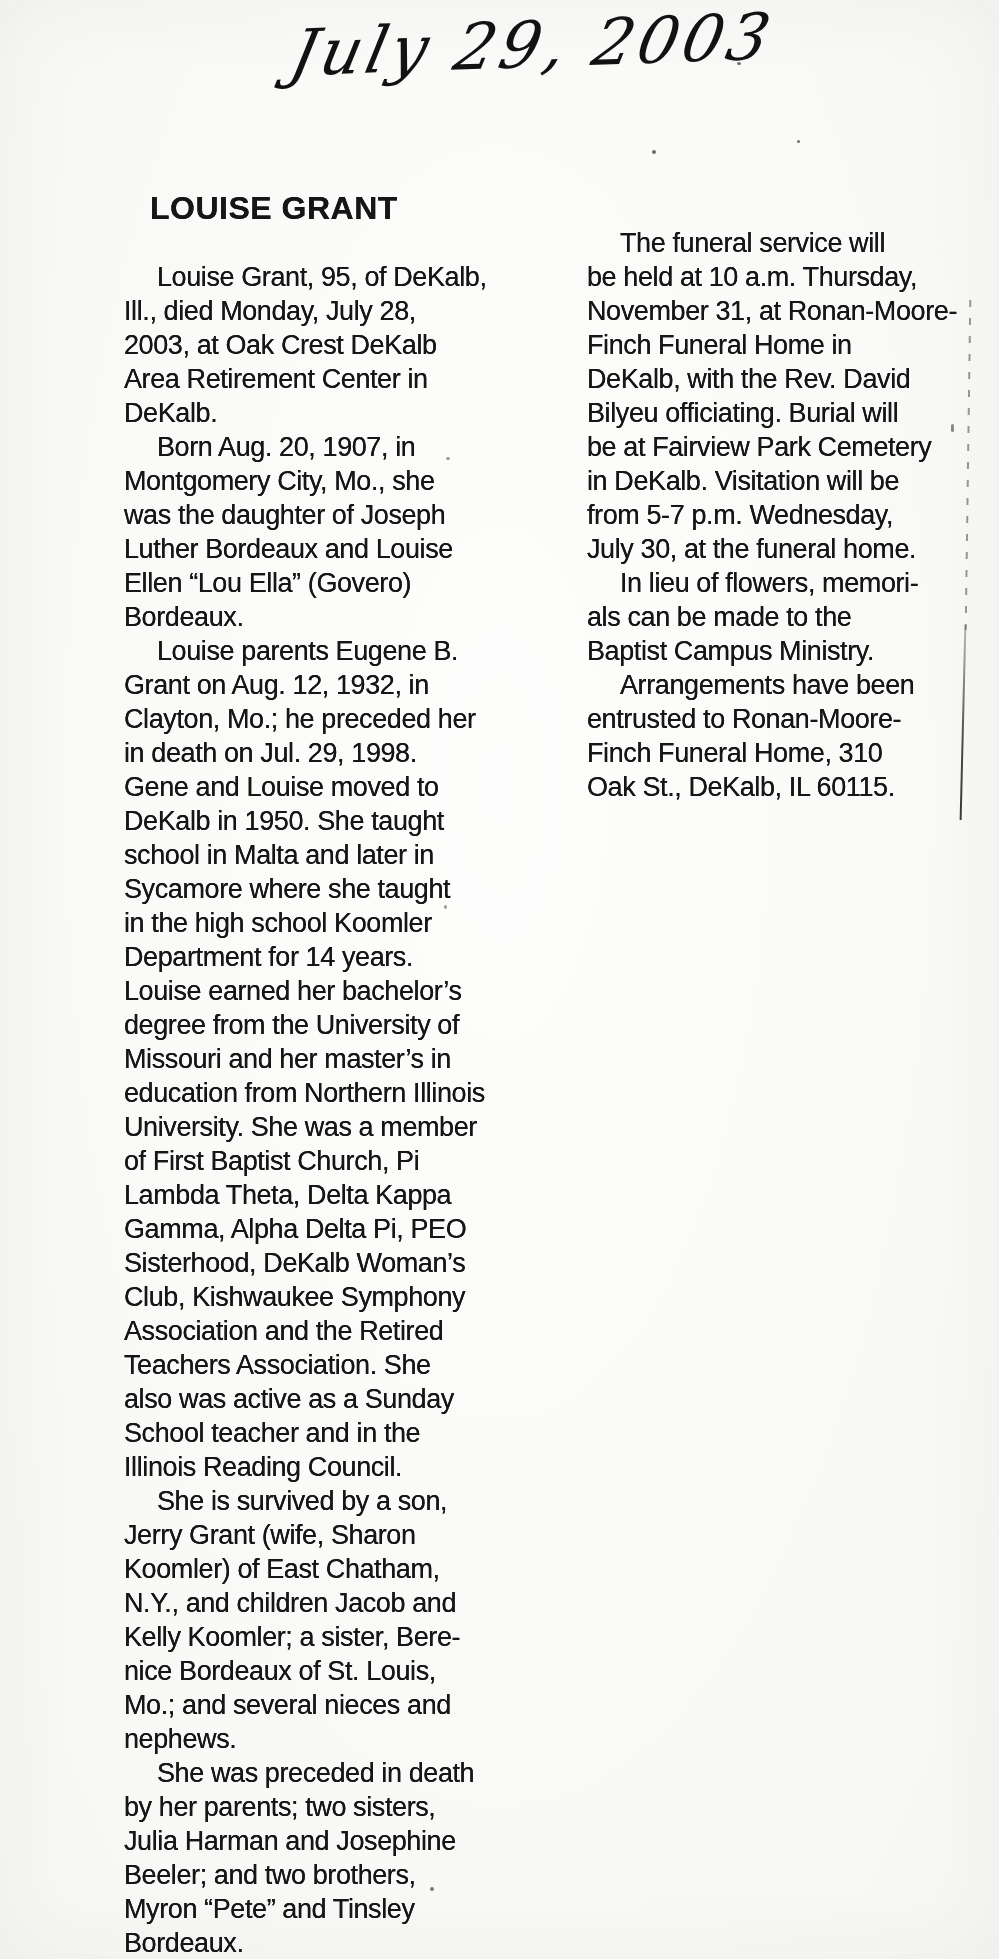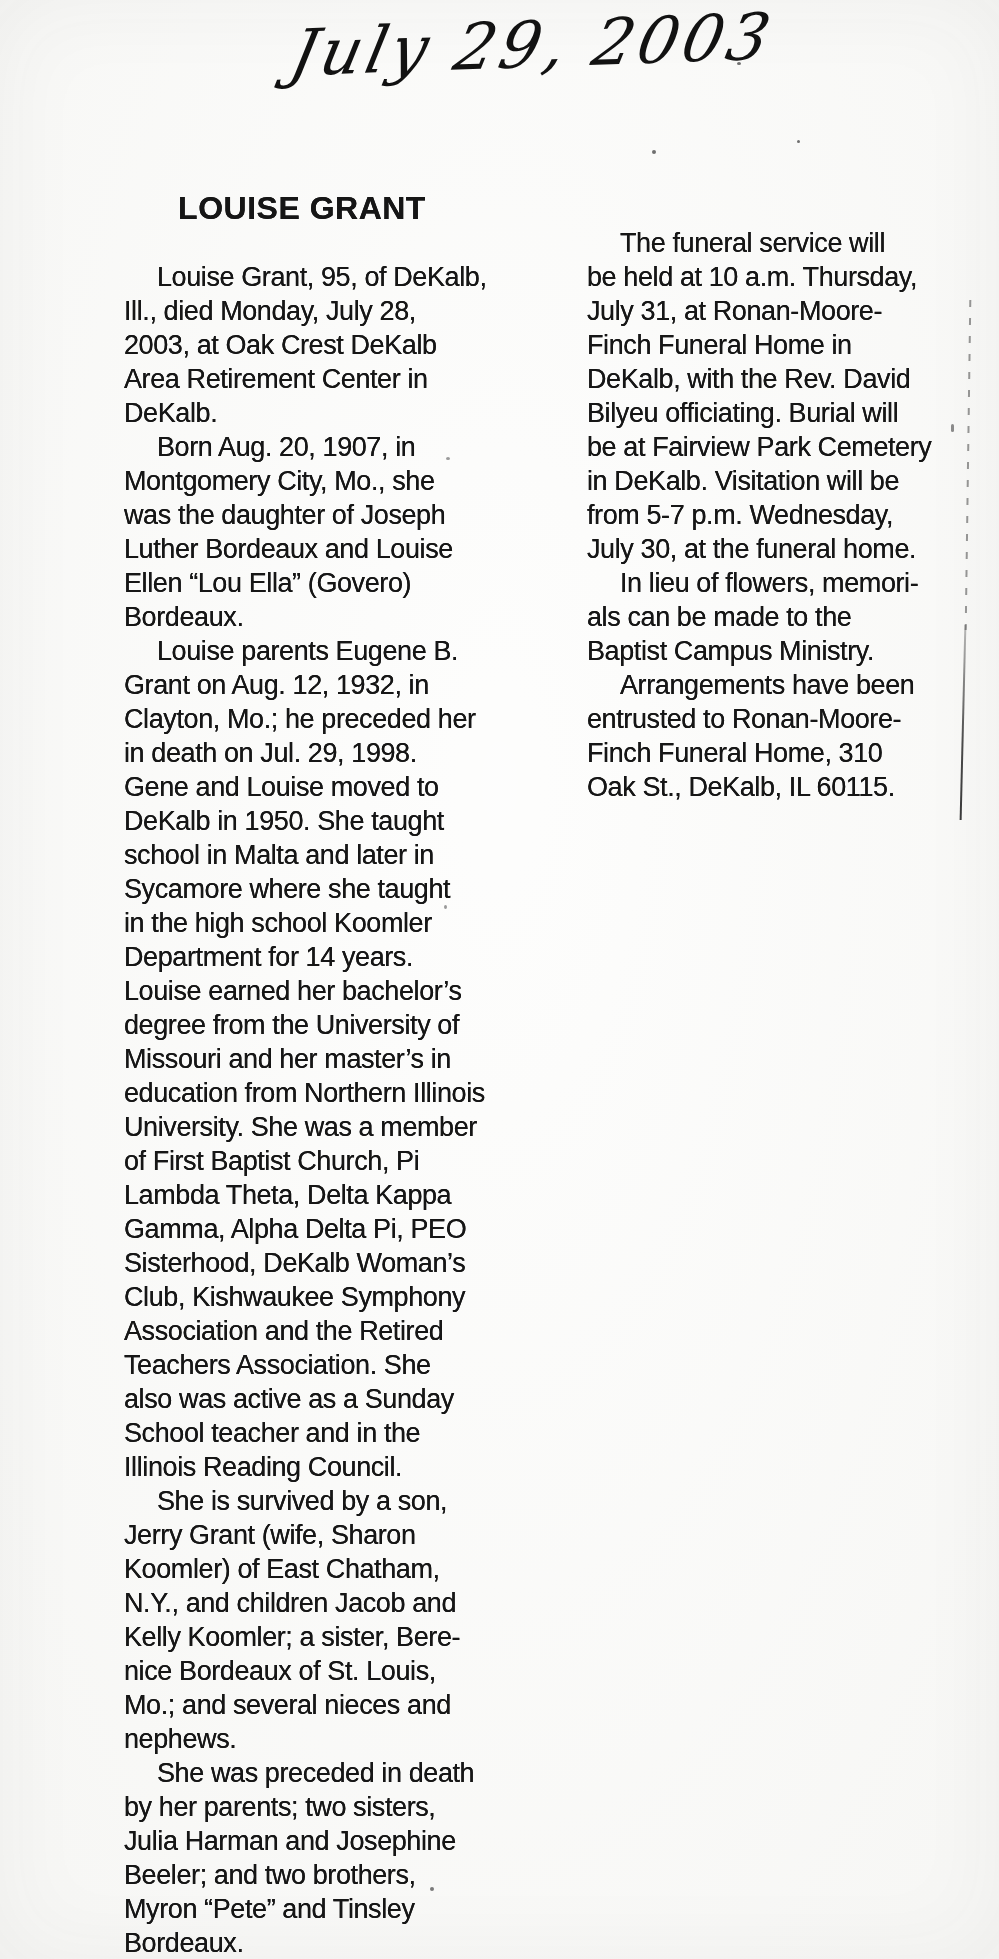--- a/index.html
+++ b/index.html
@@ -32,21 +32,20 @@
     letter-spacing:4px;
     transform: rotate(-2deg) skewX(-14deg);
     transform-origin:0 0;
     white-space:nowrap;
   }
   .headline{
     position:absolute;
     left:122px; top:190px;
     width:332px;
     padding-left:28px;
-    text-align:center;
     font-size:32px;
     font-weight:bold;
     letter-spacing:0.5px;
     color:var(--ink);
     text-shadow:0 0 0.5px currentColor;
     white-space:nowrap;
   }
   .column{
     position:absolute;
     color:var(--ink);
@@ -163,21 +162,21 @@
         <div class="line">Beeler; and two brothers,</div>
         <div class="line">Myron “Pete” and Tinsley</div>
         <div class="line">Bordeaux.</div>
       </div>
     </div>
 
   <div class="column col-right" id="right-col">
       <div class="para">
         <div class="line indent">The funeral service will</div>
         <div class="line">be held at 10 a.m. Thursday,</div>
-        <div class="line">July 31, at Ronan-Moore-</div>
+        <div class="line">November 31, at Ronan-Moore-</div>
         <div class="line">Finch Funeral Home in</div>
         <div class="line">DeKalb, with the Rev. David</div>
         <div class="line">Bilyeu officiating. Burial will</div>
         <div class="line">be at Fairview Park Cemetery</div>
         <div class="line">in DeKalb. Visitation will be</div>
         <div class="line">from 5-7 p.m. Wednesday,</div>
         <div class="line">July 30, at the funeral home.</div>
       </div>
       <div class="para">
         <div class="line indent">In lieu of flowers, memori-</div>

